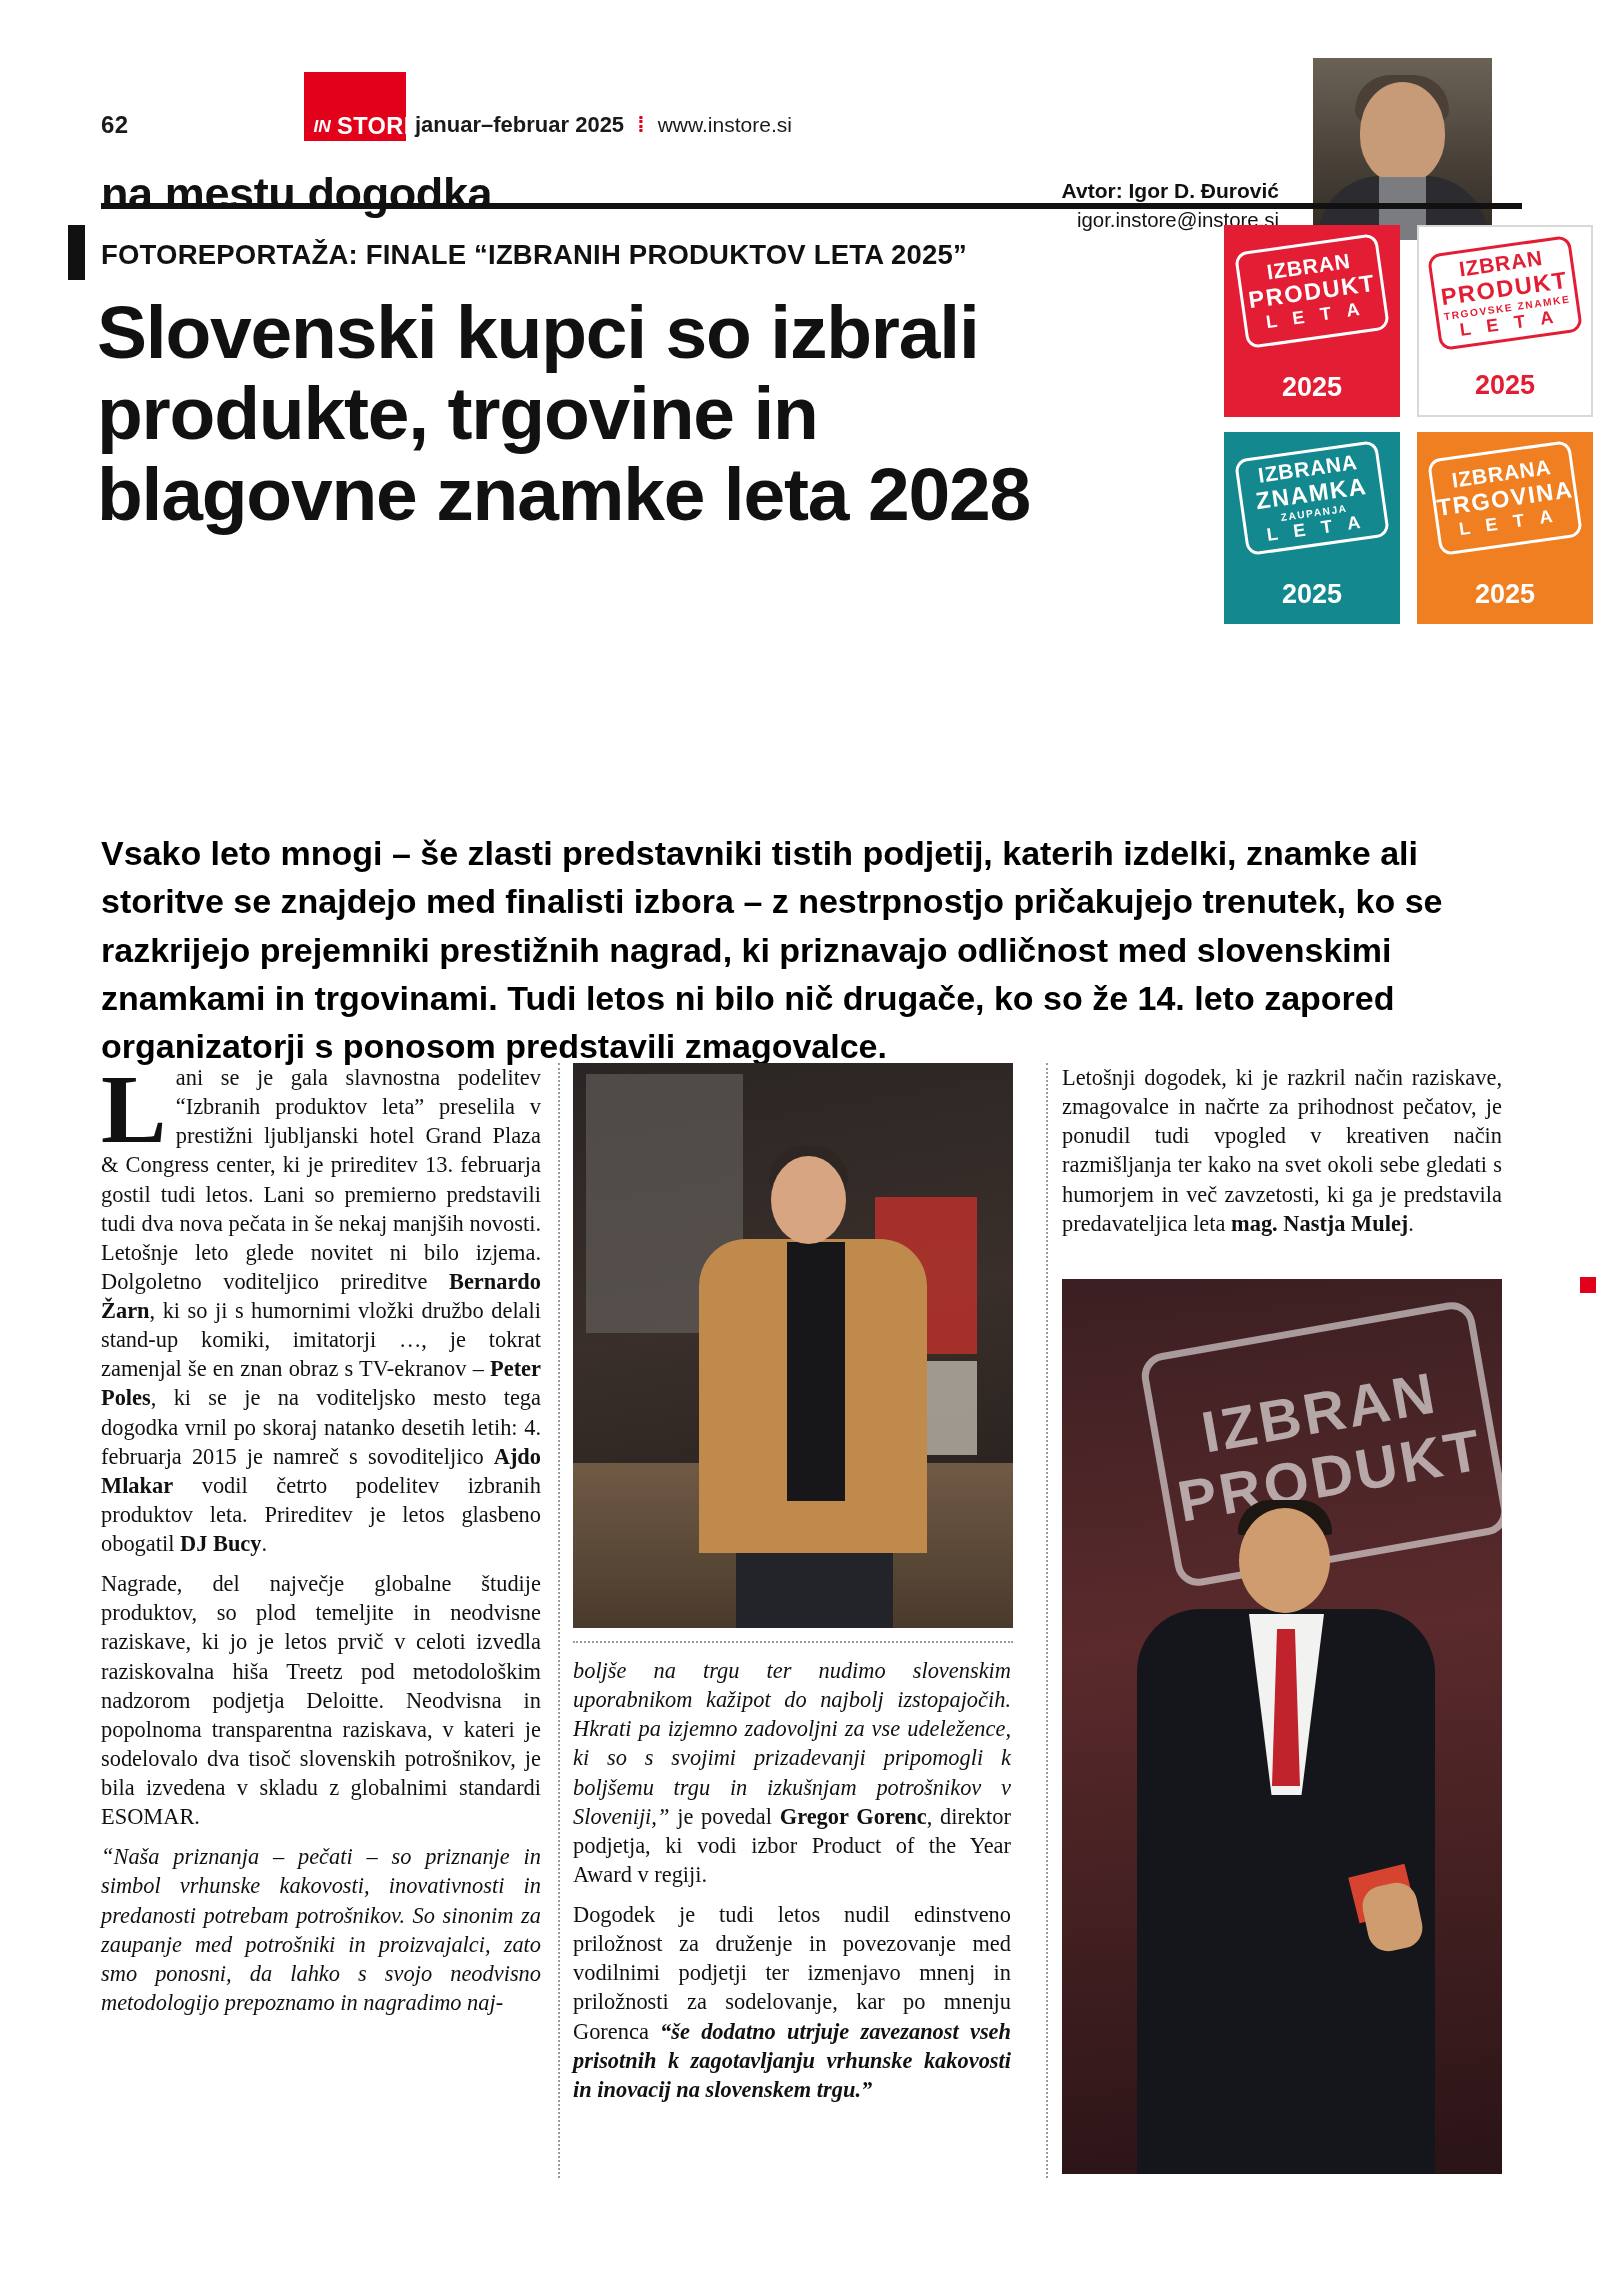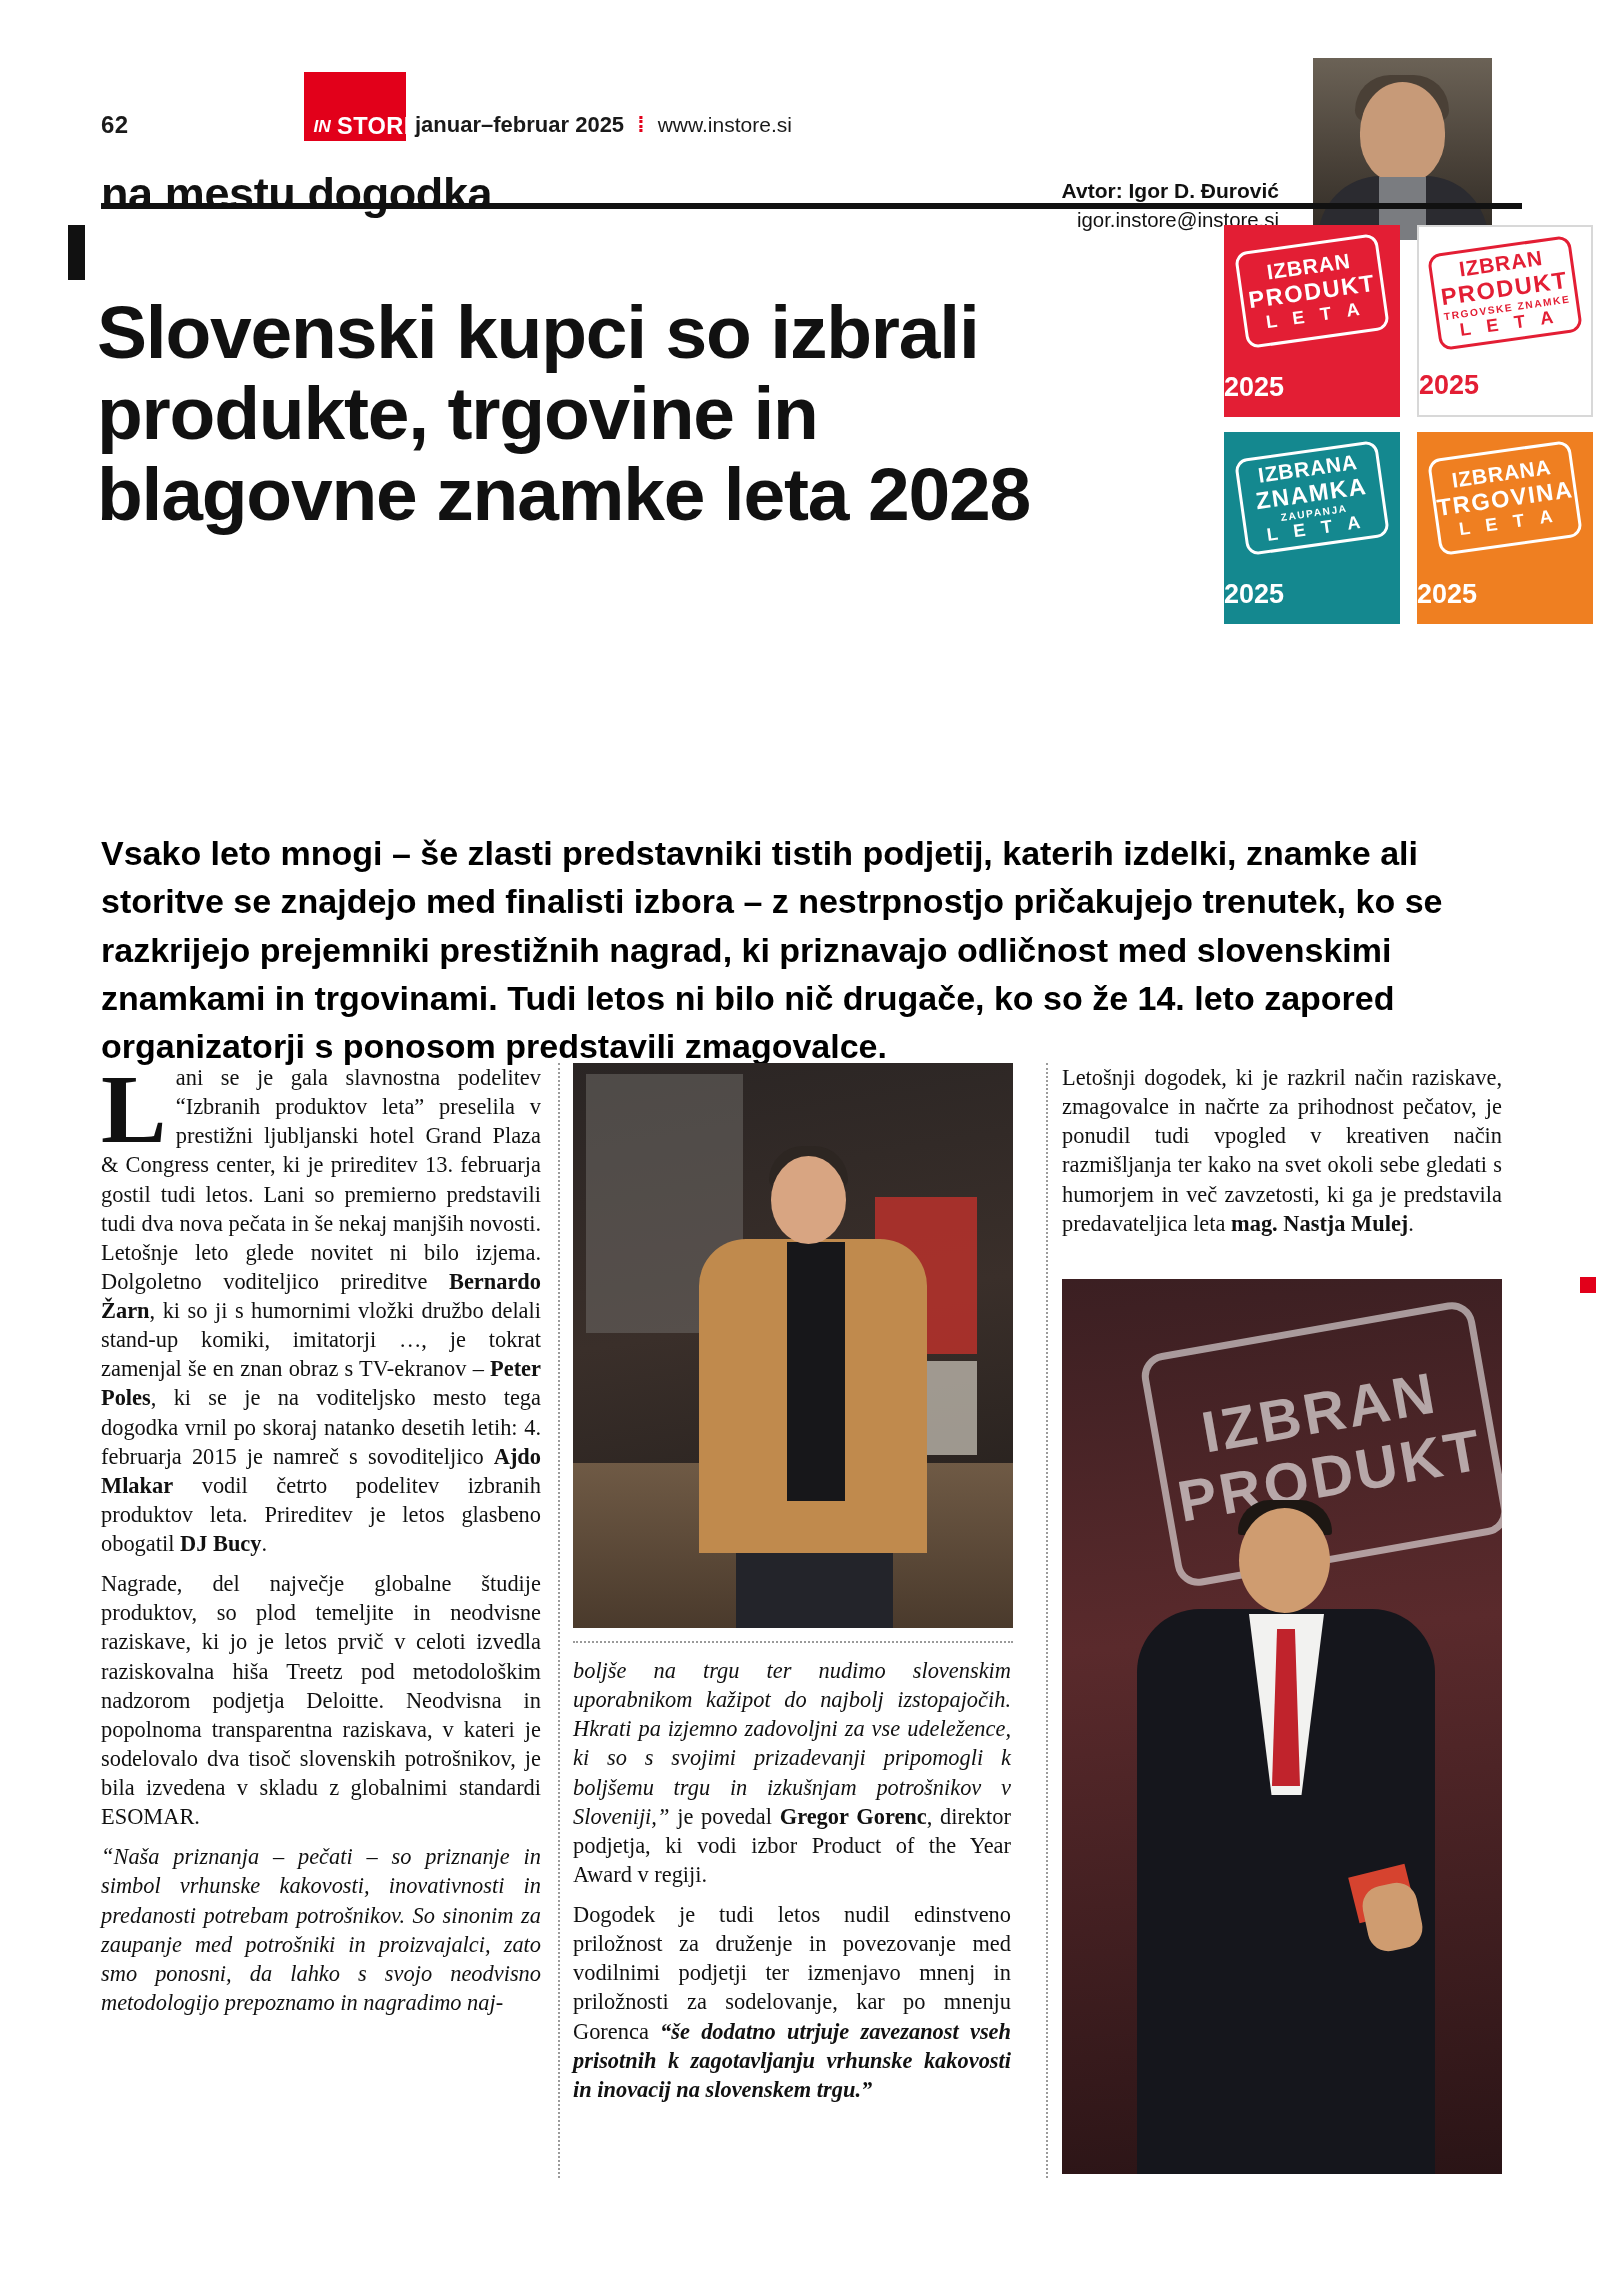--- a/index.html
+++ b/index.html
@@ -257,21 +257,21 @@
     font-size: 10.2px;
     letter-spacing: 1.6px;
     color: #fff;
     font-weight: bold;
   }
   .seal.dark .sub { color: #e31e34; }
   .logo-year {
     position: absolute;
     left: 0; right: 0;
     bottom: 14px;
-    text-align: left;
+    text-align: center;
     font-size: 27px;
     font-weight: bold;
     color: #fff;
   }
   .logo-box.b2 .logo-year { color: #e31e34; }
 
   
   .lead {
     position: absolute;
     left: 101px;
@@ -513,20 +513,21 @@
       <div class="body"></div>
       <div class="hair"></div>
       <div class="head"></div>
       <div class="shirt"></div>
     </div>
   </div>
 
   <div class="rule-top"></div>
 
   <div class="kicker-bar"></div>
+  <div class="kicker">FOTOREPORTAŽA: FINALE “IZBRANIH PRODUKTOV LETA 2025”</div>
   <div class="headline">Slovenski kupci so izbrali produkte, trgovine in blagovne znamke leta 2028</div>
 
   <div class="logo-grid">
 
     <div class="logo-box b1">
       <div class="seal">
         <div class="l1">IZBRAN</div>
         <div class="l2">PRODUKT</div>
         <div class="l3">L E T A</div>
       </div>

